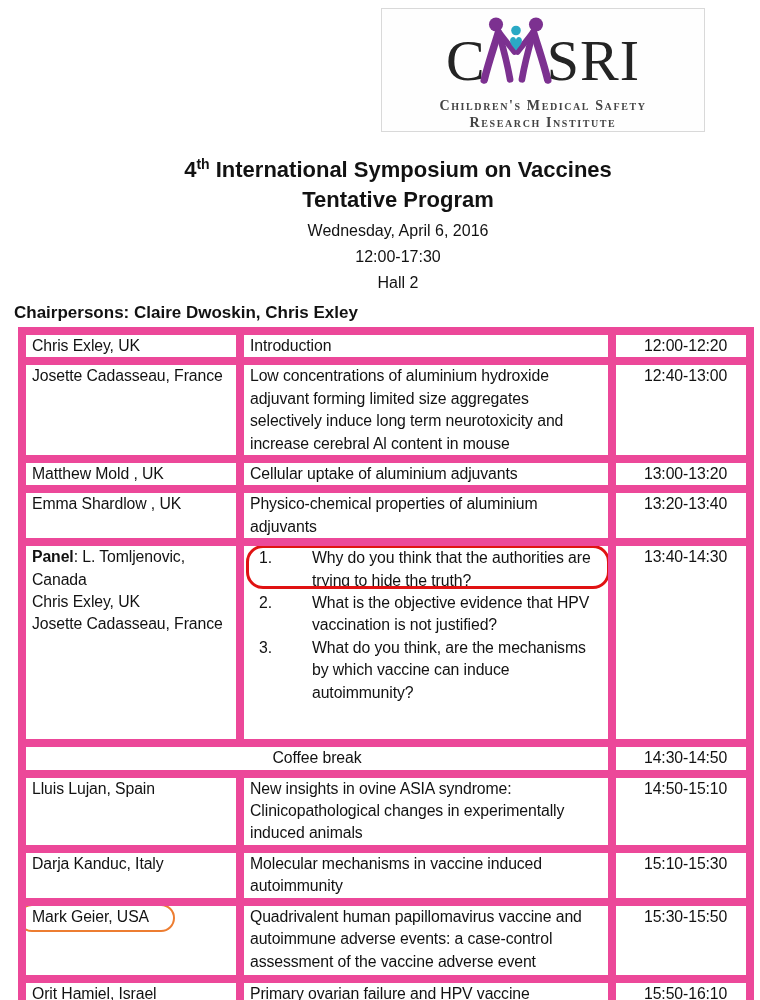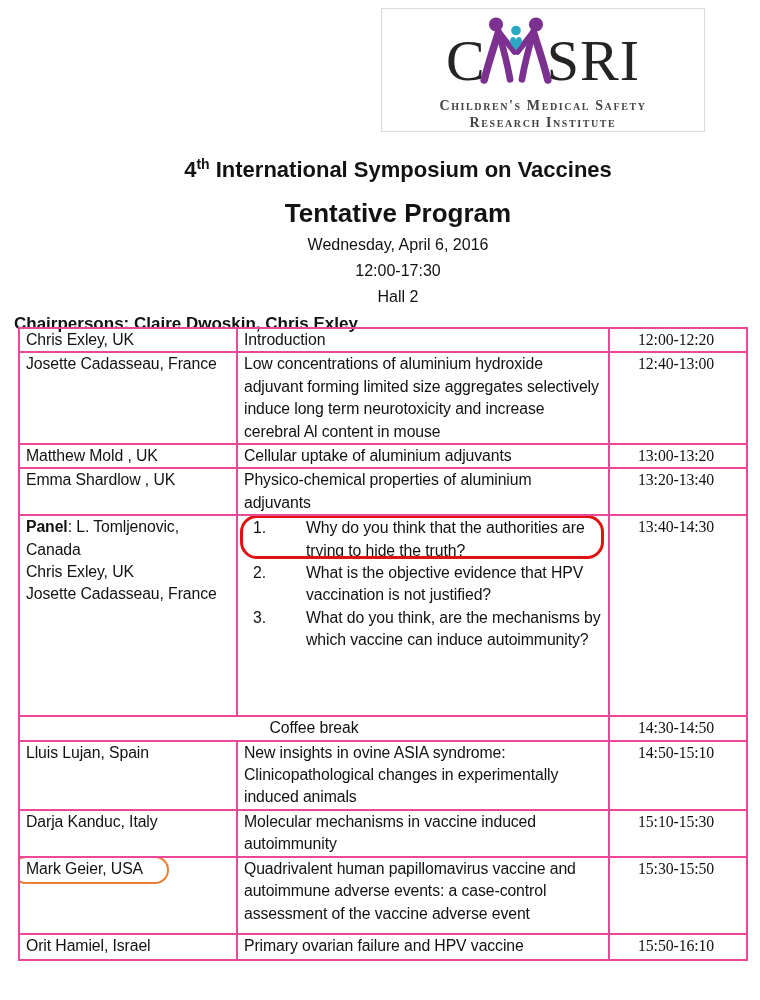--- a/index.html
+++ b/index.html
@@ -22,38 +22,38 @@
   .logo-m{width:74px;height:78px;display:block;margin-bottom:2px;}
   .logo-sub{
     margin-top:7px;text-align:center;font-family:"Liberation Serif",serif;
     font-variant:small-caps;color:#434343;font-size:14px;letter-spacing:1.6px;
     line-height:17px;font-weight:bold;
   }
   
   .titles{position:absolute;left:36px;top:150px;width:724px;text-align:center;}
   .title-main{font-size:22px;font-weight:bold;line-height:28px;}
   .title-main sup{font-size:14px;}
-  .title-sub{font-size:26px;font-weight:bold;line-height:31px;margin-top:14px;}
+  .title-sub{font-size:22px;font-weight:bold;line-height:31px;margin-top:0;}
   .title-meta{font-size:16px;line-height:21px;margin-top:5px;}
   
-  .chairs{position:absolute;left:14px;top:303px;font-size:17px;font-weight:bold;margin-top:11px;}
+  .chairs{position:absolute;left:14px;top:303px;font-size:17px;font-weight:bold;}
   
   .program{
     position:absolute;left:18px;top:327px;width:728px;
     border-collapse:collapse;table-layout:fixed;
   }
   .program td{
-    border:2px solid #ec4899;vertical-align:top;padding:0 6px;
+    border:8px solid #ec4899;vertical-align:top;padding:0 6px;
     font-size:15.8px;line-height:22.4px;letter-spacing:-0.1px;
     overflow:hidden;
   }
   .col-speaker{width:218px;}
   .col-topic{width:372px;}
   .col-time{width:138px;}
-  .program td.time{padding-left:28px;font-family:Liberation Serif, serif;}
+  .program td.time{padding-left:28px;}
   .r1{height:24px}.r2{height:68px}.r3{height:91px}.r4{height:23px}.r5{height:45px}
   .r6{height:201px}.r7{height:22px}.r8{height:68px}.r9{height:45px}
   .r10{height:77px}.r11{height:26px}
   .coffee-cell{text-align:center;font-weight:normal;}
   
   .panel-label{font-weight:bold;}
   .q-list{position:relative;padding-top:1px;}
   .q-item{display:flex;}
   .q-num{flex:none;width:34px;padding-left:9px;box-sizing:border-box;}
   .q-text{flex:1;max-width:318px;margin-left:28px;}

